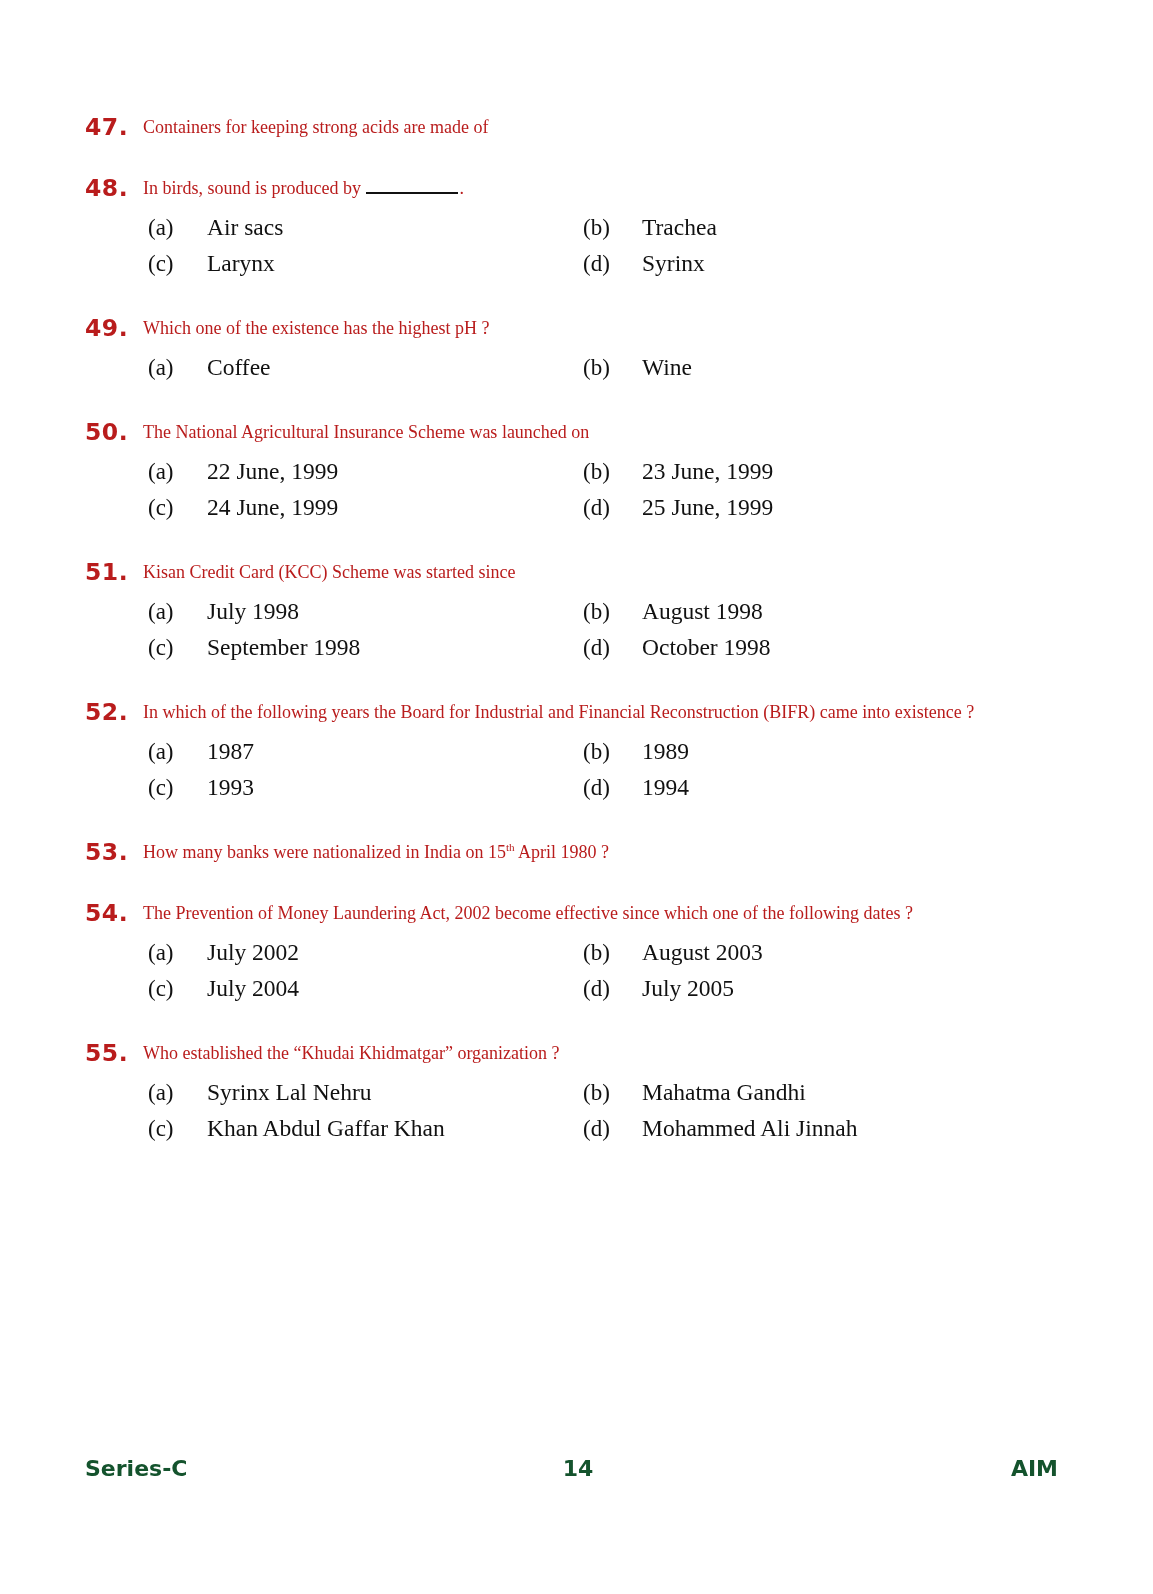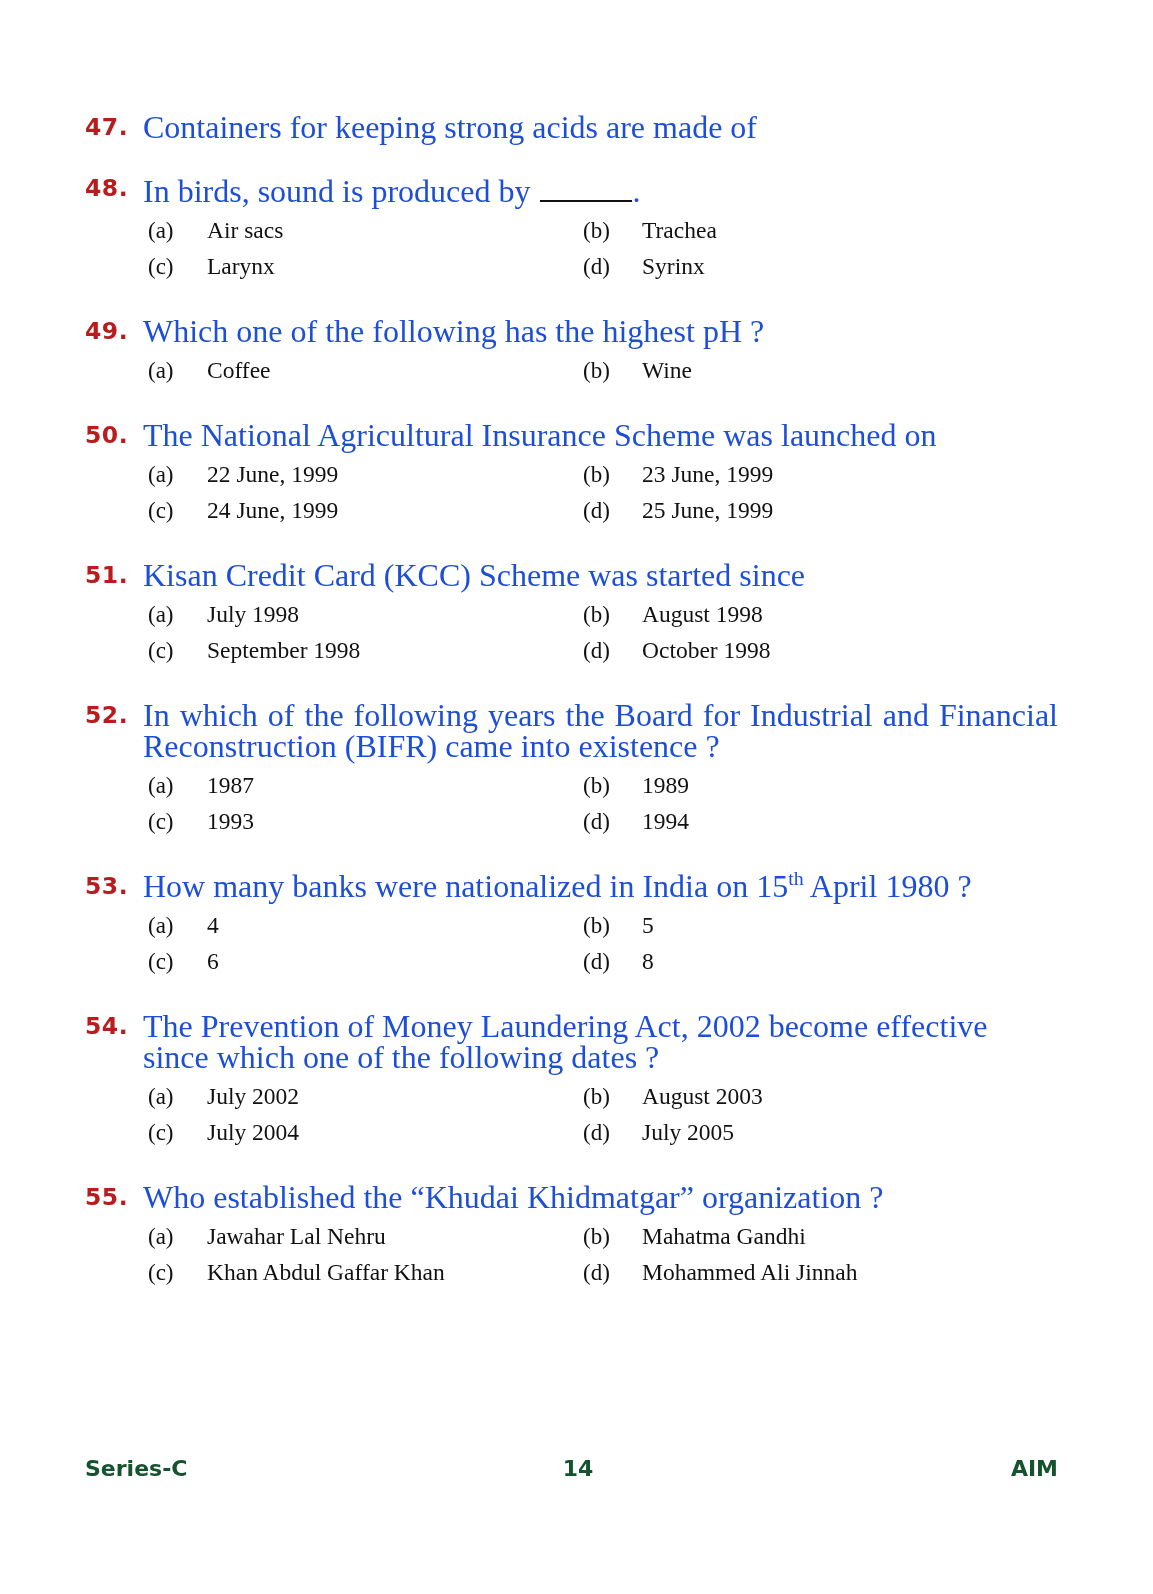--- a/index.html
+++ b/index.html
@@ -53,24 +53,24 @@
     width: 48px;
     text-align: left;
     font-family: "DejaVu Sans", "Liberation Sans", sans-serif;
     font-weight: bold;
     font-size: 23.5px;
     letter-spacing: 0.5px;
     line-height: 31px;
     color: #b91c1c;
   }
   .q-text {
-    font-size: 32px;
+    font-size: 18px;
     line-height: 31px;
     text-align: left;
-    color: #1d4ed8;
+    color: #b91c1c;
   }
   .q-text.justify {
     text-align: justify;
     text-justify: inter-word;
   }
   .q-text .blank {
     display: inline-block;
     width: 92px;
     border-bottom: 2px solid #111111;
     height: 0.85em;
@@ -185,21 +185,21 @@
             <span class="opt-letter">(d)</span>
             <span class="opt-label">Syrinx</span>
           </span>
         </div>
       </div>
     </div>
 
     <div class="question-block">
       <div class="q-head">
         <span class="q-num">49.</span>
-        <div class="q-text">Which one of the following has the highest pH ?</div>
+        <div class="q-text">Which one of the existence has the highest pH ?</div>
       </div>
       <div class="options">
         <div class="opt-row">
           <span class="opt col-left">
             <span class="opt-letter">(a)</span>
             <span class="opt-label">Coffee</span>
           </span>
           <span class="opt col-right">
             <span class="opt-letter">(b)</span>
             <span class="opt-label">Wine</span>
@@ -293,42 +293,20 @@
           </span>
         </div>
       </div>
     </div>
 
     <div class="question-block">
       <div class="q-head">
         <span class="q-num">53.</span>
         <div class="q-text"><span>How many banks were nationalized in India on 15</span><sup>th</sup><span> April 1980 ?</span></div>
       </div>
-      <div class="options">
-        <div class="opt-row">
-          <span class="opt col-left">
-            <span class="opt-letter">(a)</span>
-            <span class="opt-label">4</span>
-          </span>
-          <span class="opt col-right">
-            <span class="opt-letter">(b)</span>
-            <span class="opt-label">5</span>
-          </span>
-        </div>
-        <div class="opt-row">
-          <span class="opt col-left">
-            <span class="opt-letter">(c)</span>
-            <span class="opt-label">6</span>
-          </span>
-          <span class="opt col-right">
-            <span class="opt-letter">(d)</span>
-            <span class="opt-label">8</span>
-          </span>
-        </div>
-      </div>
     </div>
 
     <div class="question-block">
       <div class="q-head">
         <span class="q-num">54.</span>
         <div class="q-text">The Prevention of Money Laundering Act, 2002 become effective since which one of the following dates ?</div>
       </div>
       <div class="options">
         <div class="opt-row">
           <span class="opt col-left">
@@ -355,21 +333,21 @@
 
     <div class="question-block">
       <div class="q-head">
         <span class="q-num">55.</span>
         <div class="q-text">Who established the “Khudai Khidmatgar” organization ?</div>
       </div>
       <div class="options">
         <div class="opt-row">
           <span class="opt col-left">
             <span class="opt-letter">(a)</span>
-            <span class="opt-label">Jawahar Lal Nehru</span>
+            <span class="opt-label">Syrinx Lal Nehru</span>
           </span>
           <span class="opt col-right">
             <span class="opt-letter">(b)</span>
             <span class="opt-label">Mahatma Gandhi</span>
           </span>
         </div>
         <div class="opt-row">
           <span class="opt col-right">
             <span class="opt-letter">(d)</span>
             <span class="opt-label">Mohammed Ali Jinnah</span>

